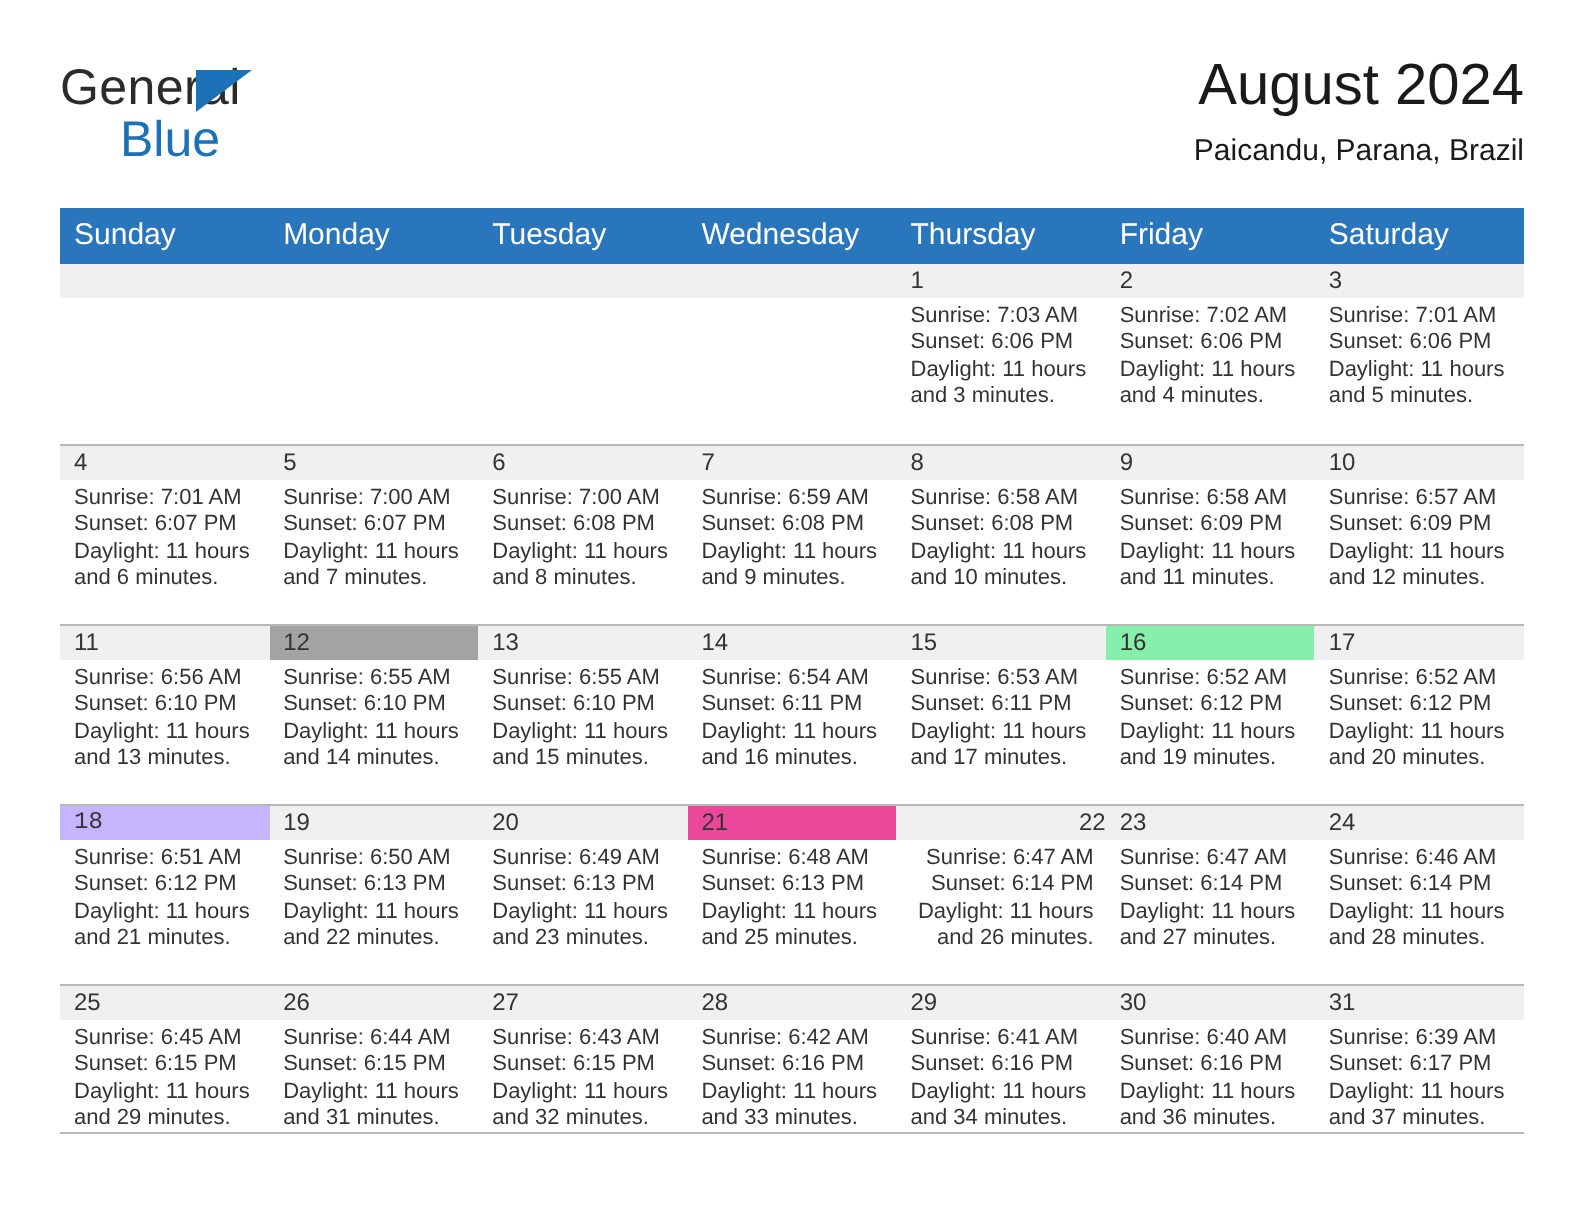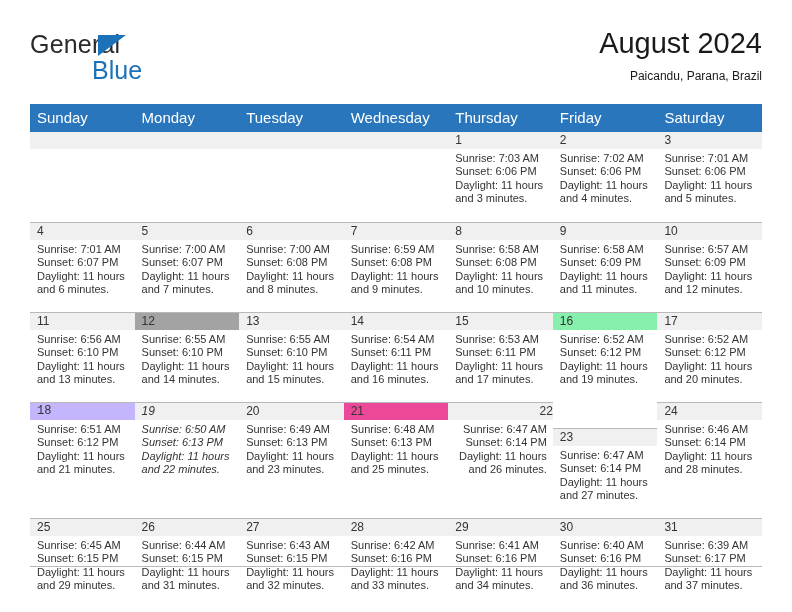--- a/index.html
+++ b/index.html
@@ -54,37 +54,36 @@
     border-left: 28px solid #1b72b8;
     border-bottom: 21px solid transparent;
   }
   .brand-blue {
     position: absolute;
     left: 30px;
     top: 26px;
     font-size: 25px;
     color: #1b72b8;
     line-height: 28px;
-    margin-left: 32px;
   }
 
   .title-block {
     position: absolute;
     right: 0;
     top: 0;
     text-align: right;
   }
   .cal-title {
     font-size: 29px;
     color: #1a1a1a;
     line-height: 34px;
     white-space: nowrap;
   }
   .cal-subtitle {
-    font-size: 12px;
+    font-size: 15px;
     color: #1a1a1a;
     line-height: 20px;
     margin-top: 6px;
     white-space: nowrap;
   }
 
   
   .calendar {
     position: absolute;
     left: 30px;
@@ -398,21 +397,21 @@
               <div class="daynum-band" style="background: #c4b5fd; font-family: Liberation Mono, monospace;">18</div>
               <div class="details">
                 <div>Sunrise: 6:51 AM</div>
                 <div>Sunset: 6:12 PM</div>
                 <div>Daylight: 11 hours</div>
                 <div>and 21 minutes.</div>
               </div>
             </div>
           </td>
           <td>
-            <div class="cell-inner" style="border-top-color: rgb(185, 185, 185); font-style: italic;">
+            <div class="cell-inner" style="border-top-color: rgb(185, 185, 185);">
               <div class="daynum-band" style="background: rgb(240, 240, 240);">19</div>
               <div class="details">
                 <div>Sunrise: 6:50 AM</div>
                 <div>Sunset: 6:13 PM</div>
                 <div>Daylight: 11 hours</div>
                 <div>and 22 minutes.</div>
               </div>
             </div>
           </td>
           <td>
@@ -442,21 +441,21 @@
               <div class="daynum-band" style="background: rgb(240, 240, 240);">22</div>
               <div class="details">
                 <div>Sunrise: 6:47 AM</div>
                 <div>Sunset: 6:14 PM</div>
                 <div>Daylight: 11 hours</div>
                 <div>and 26 minutes.</div>
               </div>
             </div>
           </td>
           <td>
-            <div class="cell-inner" style="border-top-color: rgb(185, 185, 185); margin-top: 26px;">
+            <div class="cell-inner" style="border-top-color: rgb(185, 185, 185);">
               <div class="daynum-band" style="background: rgb(240, 240, 240);">23</div>
               <div class="details">
                 <div>Sunrise: 6:47 AM</div>
                 <div>Sunset: 6:14 PM</div>
                 <div>Daylight: 11 hours</div>
                 <div>and 27 minutes.</div>
               </div>
             </div>
           </td>
           <td>

